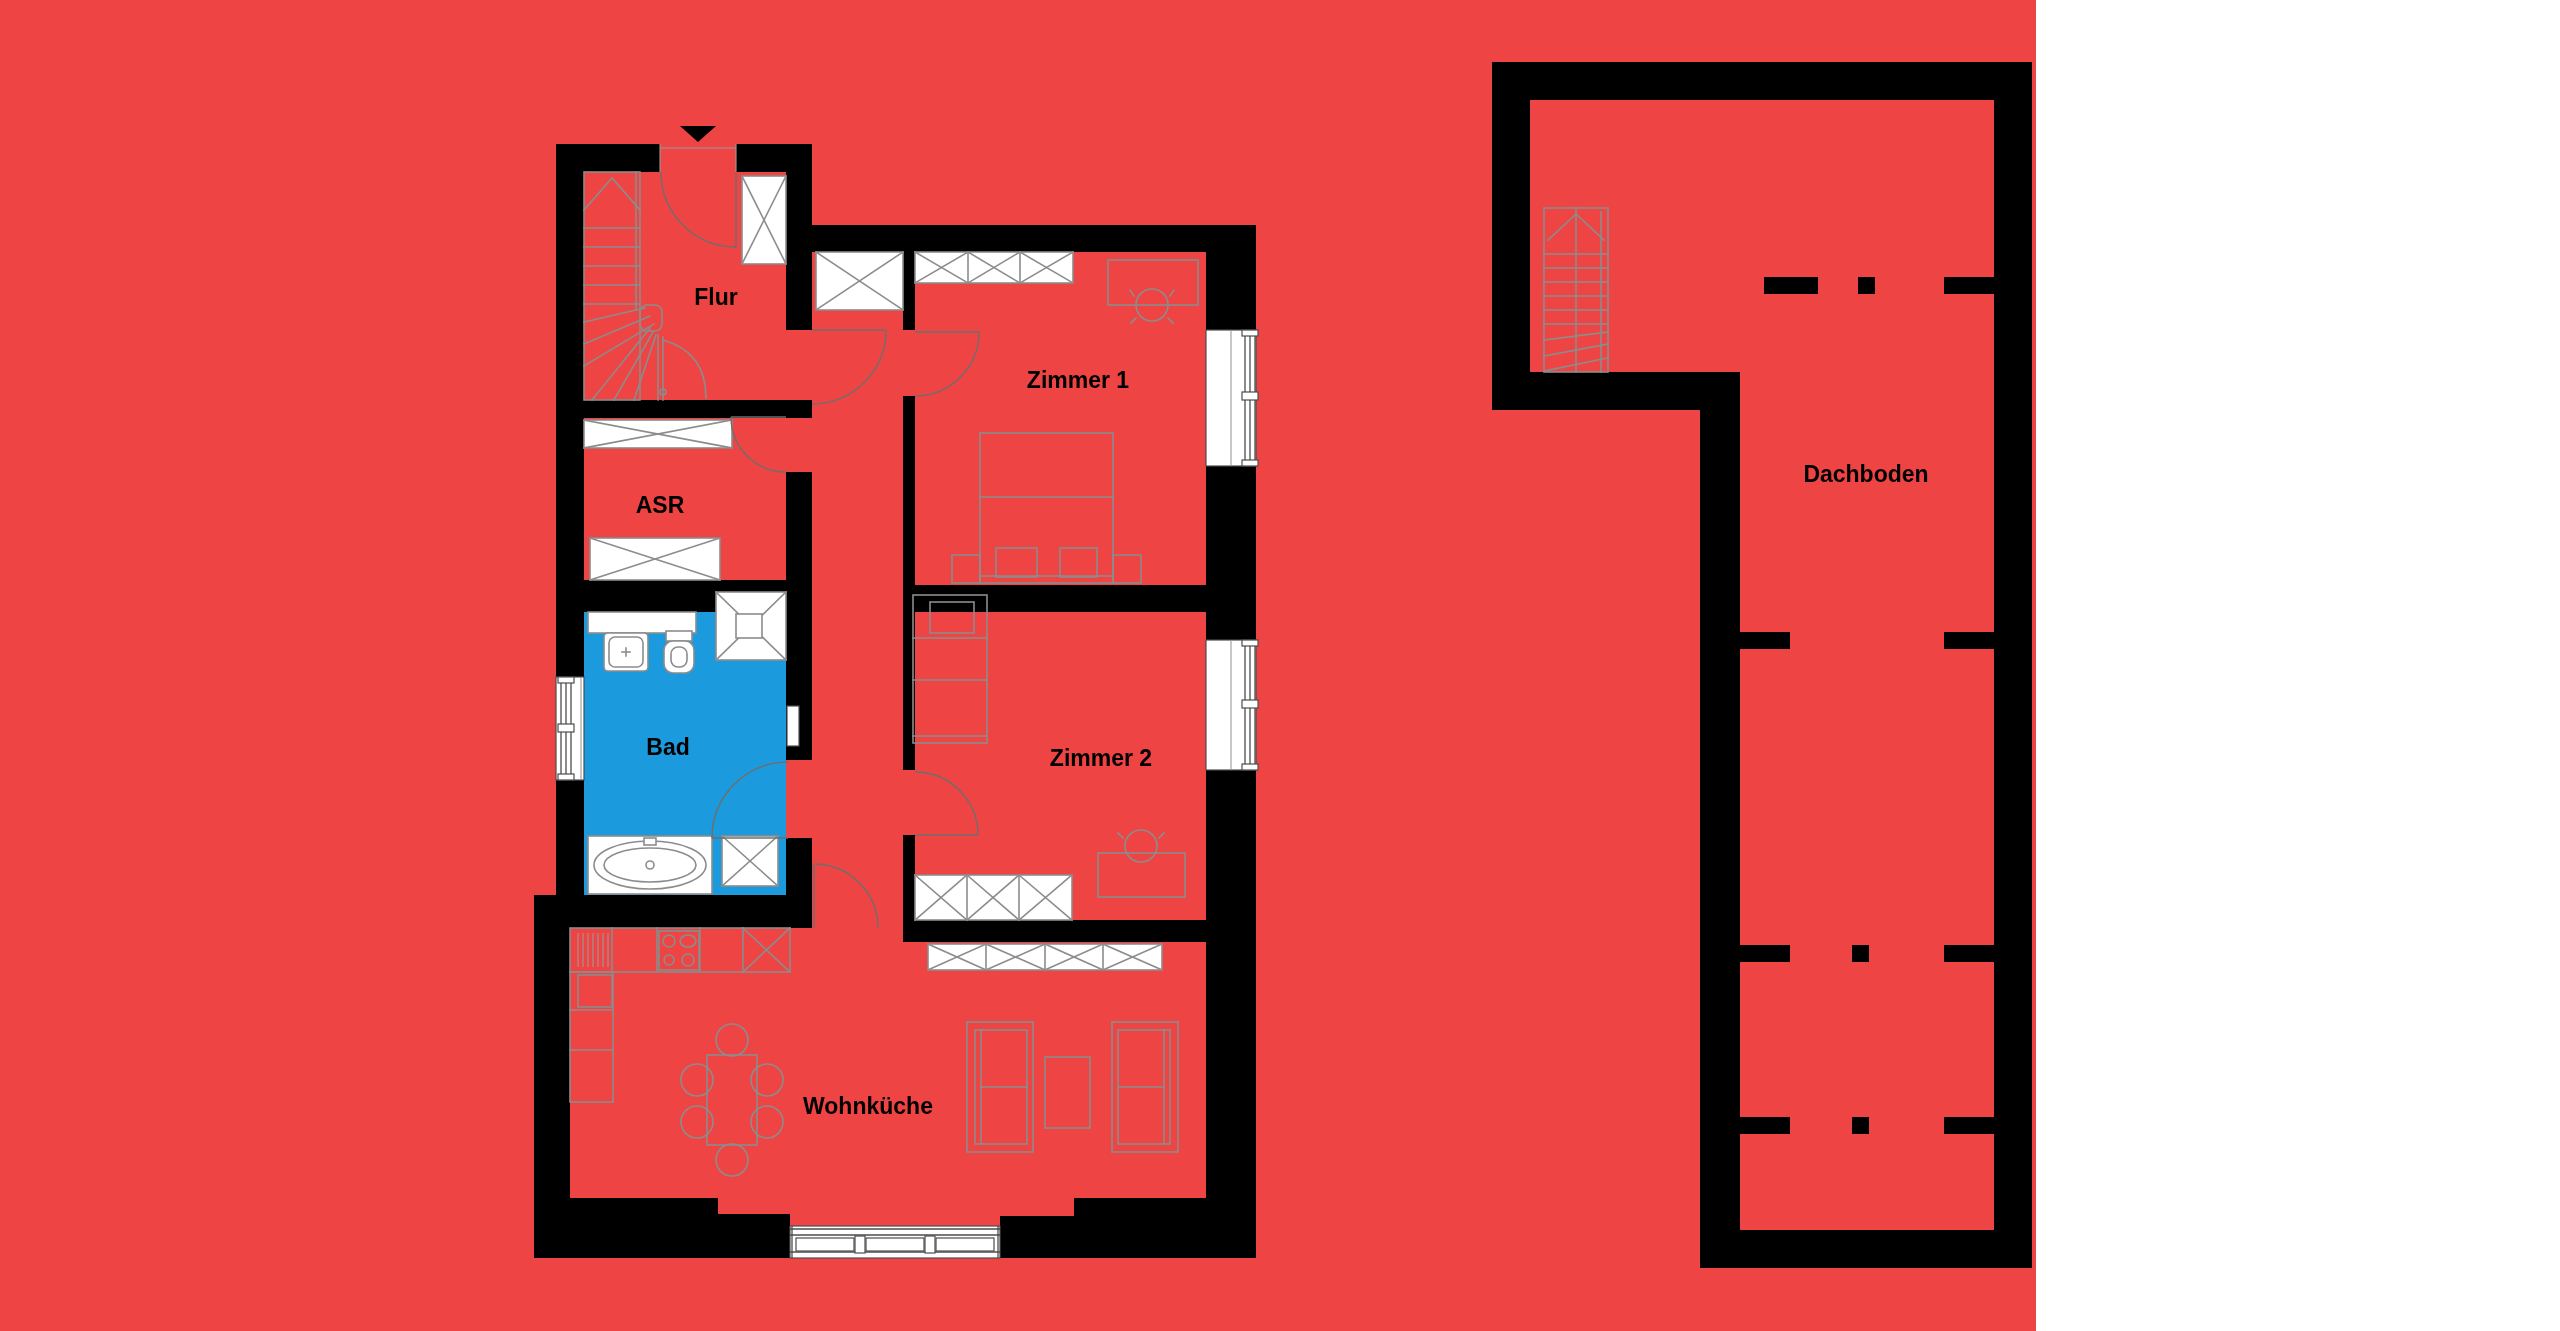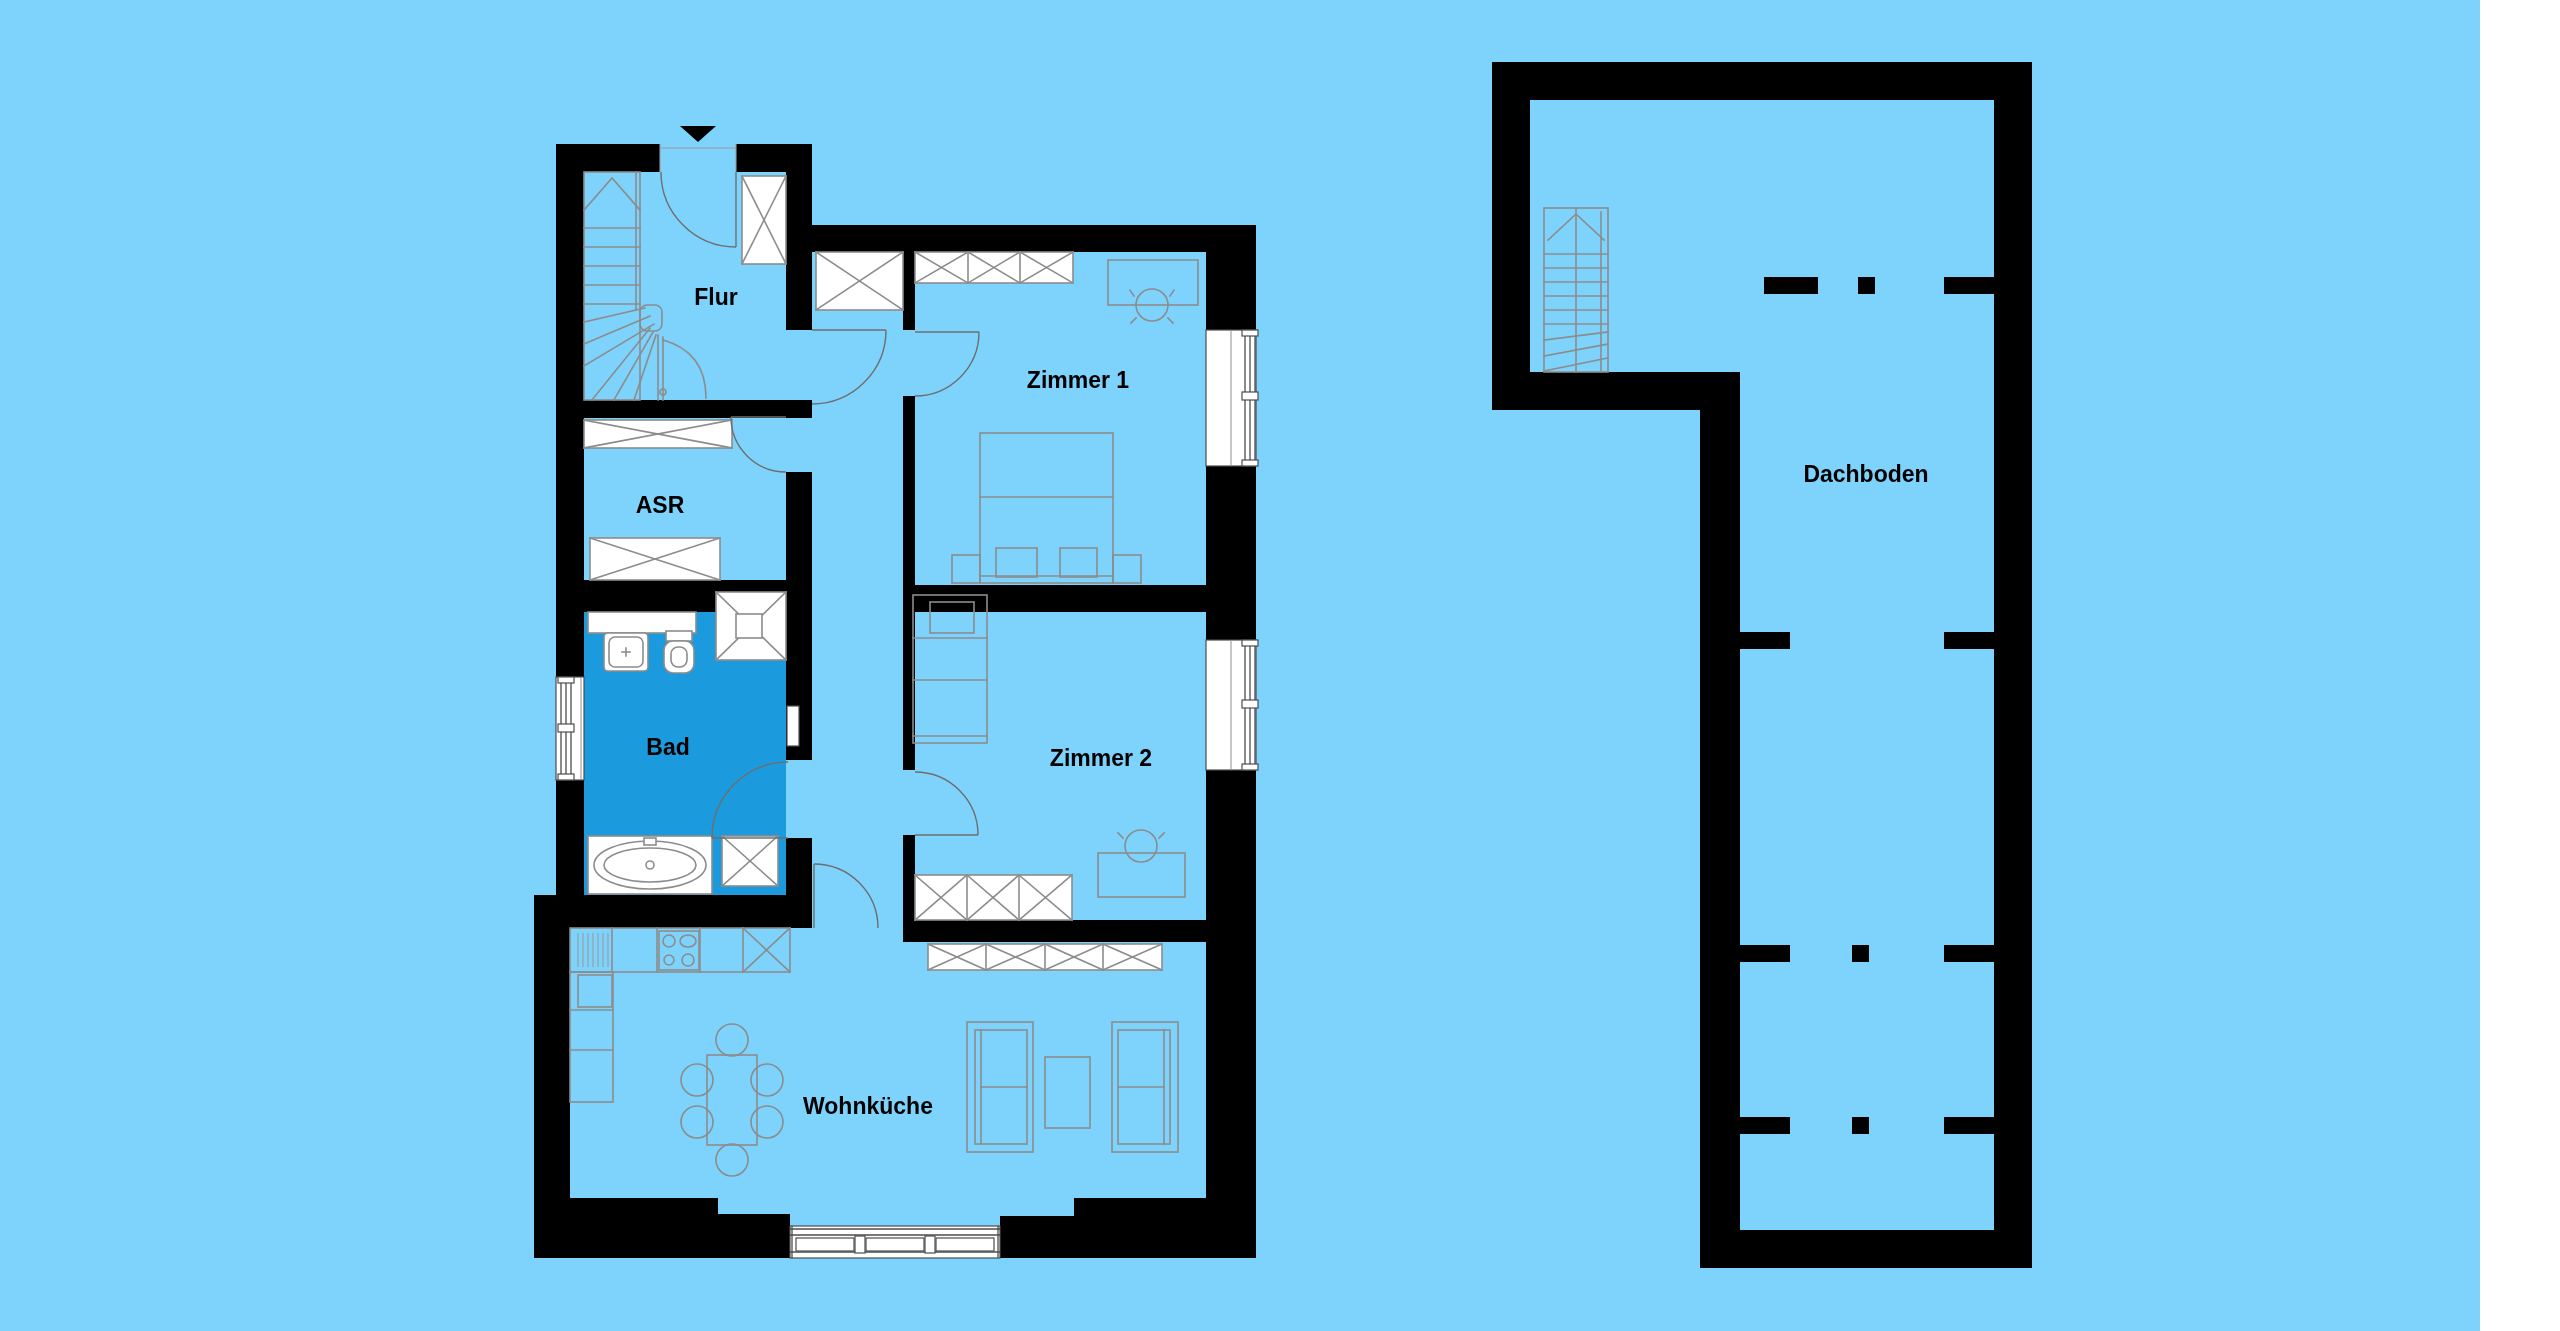--- a/index.html
+++ b/index.html
@@ -1,16 +1,16 @@
 <!DOCTYPE html>
 <html><head>
 <meta charset="utf-8">
 <style>
   html,body{margin:0;padding:0;background:#ffffff;}
-  .stage{position:relative;width:2480px;height:1331px;background:#7dd3fc;overflow:hidden;text-align:right;}
+  .stage{position:relative;width:2036px;height:1331px;background:#ef4444;overflow:hidden;text-align:right;}
   svg{display:block;}
   .wall{fill:#000000;stroke:none;}
   .furn{stroke:#8c8c8c;stroke-width:1.6;fill:none;stroke-linecap:square;}
   .furnw{stroke:#8c8c8c;stroke-width:1.6;fill:#ffffff;}
   .thin{stroke:#9a9a9a;stroke-width:1.1;fill:none;}
   .door{stroke:#6e6e6e;stroke-width:1.4;fill:none;}
   .winline{stroke:#4d4d4d;stroke-width:1.3;fill:none;}
   .winbox{stroke:#4d4d4d;stroke-width:1.2;fill:#ffffff;}
   .lbl{font-family:"Liberation Sans",sans-serif;font-size:23px;font-weight:700;fill:#000000;text-anchor:middle;}
 </style>

